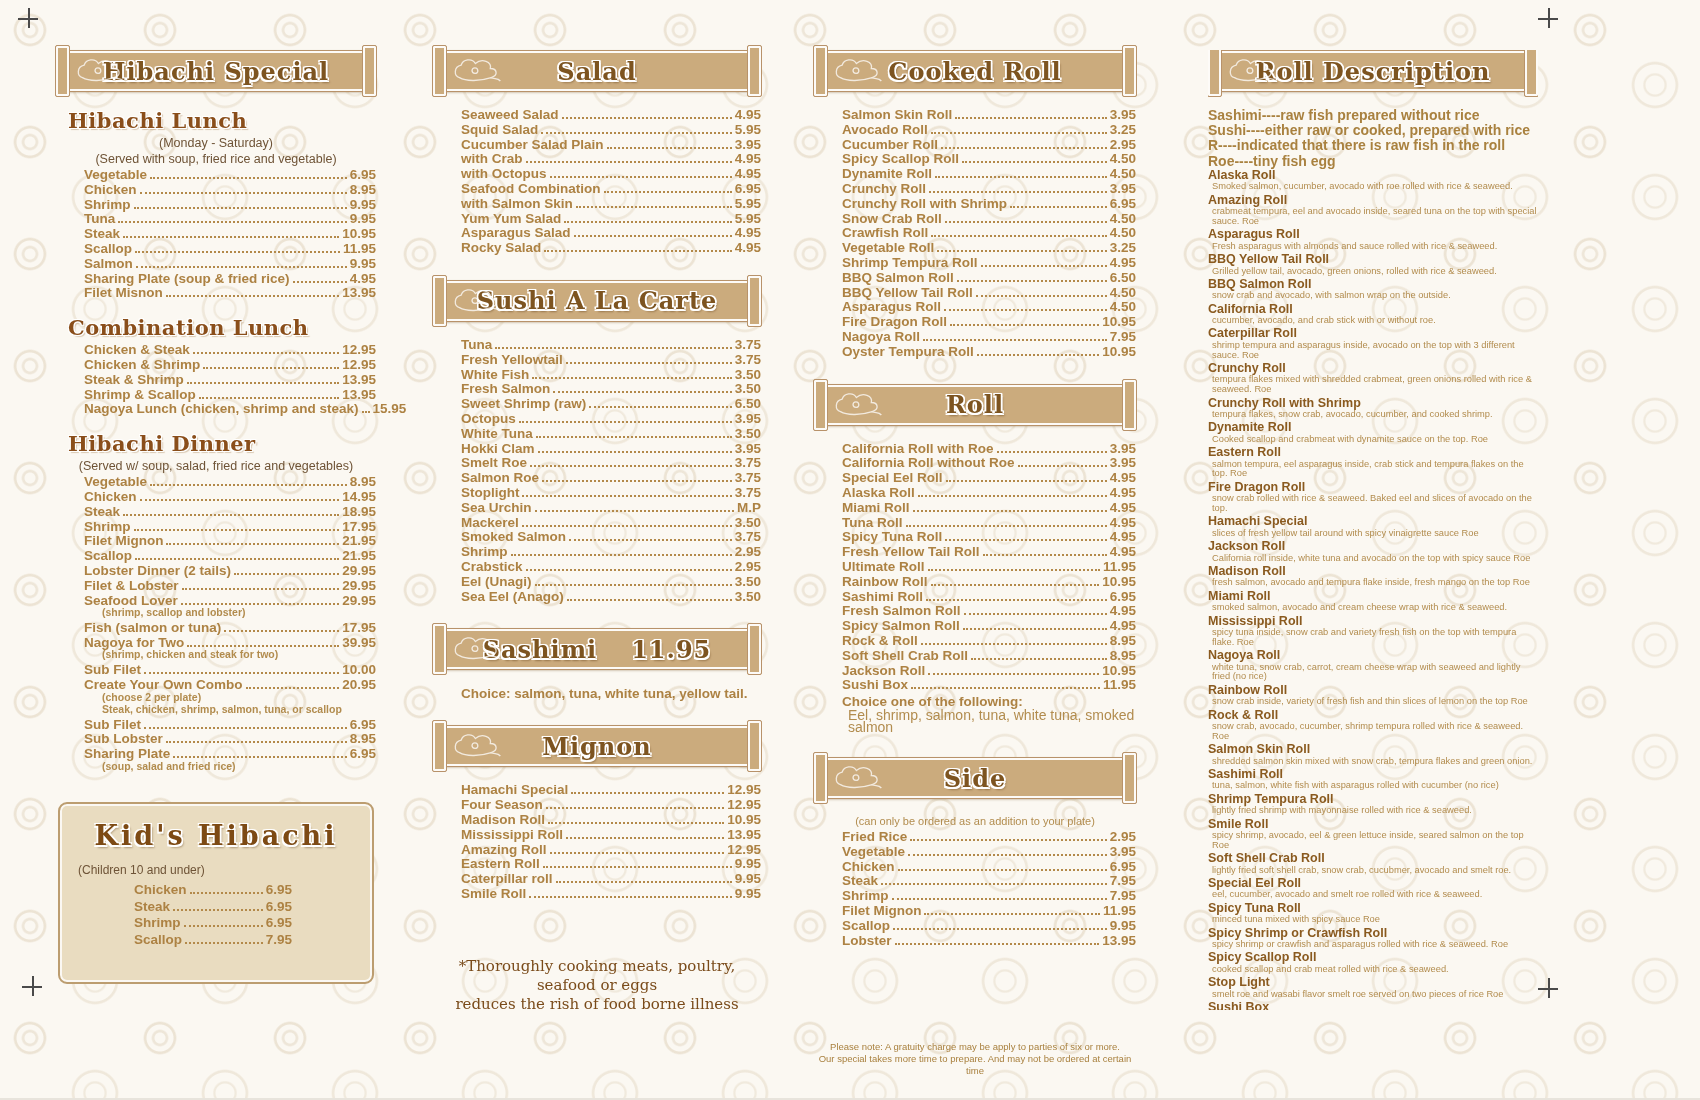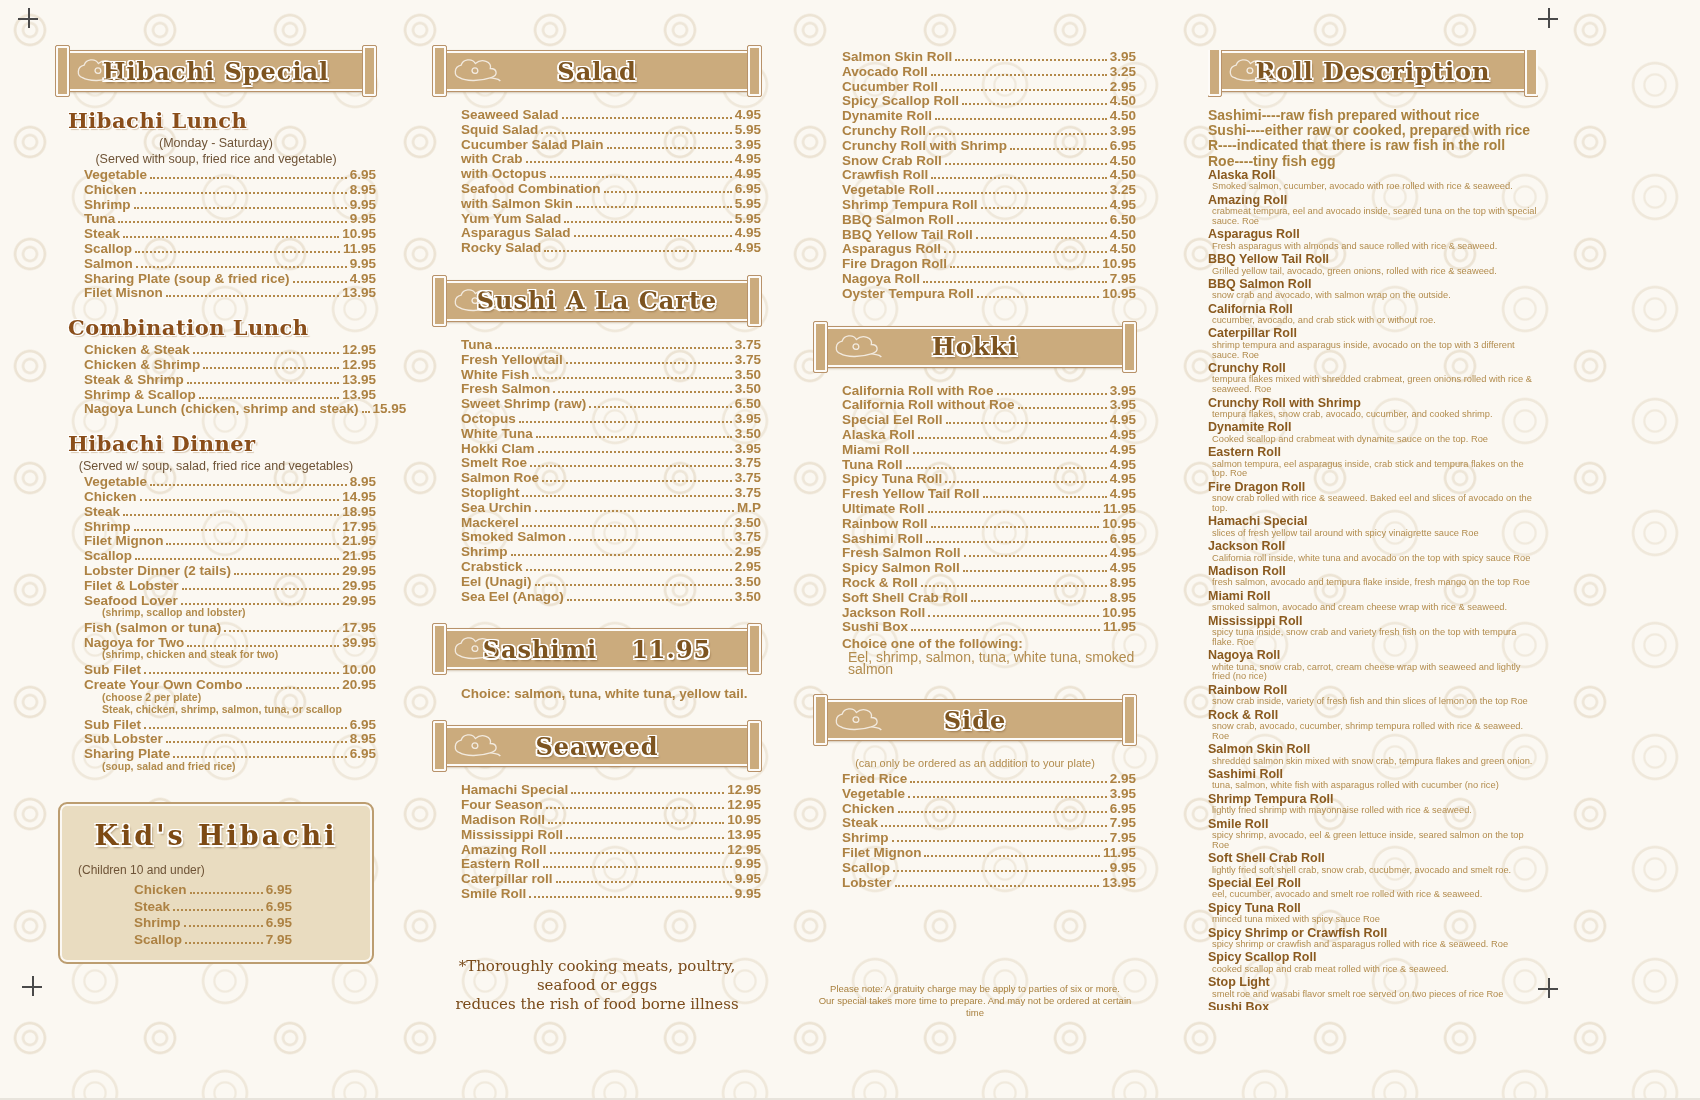--- a/index.html
+++ b/index.html
@@ -58,21 +58,21 @@
   
   .row{display:flex;align-items:baseline;font-weight:bold;font-size:13.5px;line-height:14.8px;color:#ad8243;padding-left:28px;}
   .iname{white-space:nowrap;}
   .dots{flex:1;min-width:8px;margin:0 3px 2px;border-bottom:2px dotted #b3894a;}
   .price{white-space:nowrap;}
   .sub{font-weight:bold;font-size:10.5px;line-height:11.5px;color:#b28c4e;padding-left:46px;margin:-1px 0 2px;}
 
   
   .kidsbox{
     margin:30px 2px 0;background:#e9dcc0;border:2px solid #bc9d70;border-radius:9px;
-    box-shadow:inset 0 0 0 2px rgba(255,255,255,.8);padding:16px 18px 14px;
+    box-shadow:inset 0 0 0 2px rgba(255,255,255,.8);padding:16px 18px 34px;
   }
   .kids-title{
     font-family:"DejaVu Serif","Liberation Serif",serif;font-weight:bold;font-size:27px;
     color:#7d4a14;text-align:center;letter-spacing:3px;margin-bottom:12px;
     text-shadow:-1.5px -1.5px 0 #fff,1.5px -1.5px 0 #fff,-1.5px 1.5px 0 #fff,1.5px 1.5px 0 #fff,2px 3px 2px rgba(90,55,15,.4);
   }
   .kids-note{font-size:12px;color:#6e5336;margin-bottom:5px;}
   .kids-row{padding-left:56px;padding-right:62px;line-height:16.5px;}
 
   
@@ -461,21 +461,21 @@
       </div>
       <div class="label">Choice: salmon, tuna, white tuna, yellow tail.</div>
       <div class="banner">
         <span class="cloud"><svg width="50" height="32" viewBox="0 0 60 36">
             <g fill="none" stroke="#ffffff" stroke-width="1.6" opacity="0.75">
               <path d="M9 26 C2 24 2 13 11 11 C13 4 24 2 28 9 C36 2 48 7 46 15 C54 15 56 23 47 26 C32 31 16 30 9 26 Z"></path>
               <path d="M24 18 c0 -5 7 -5 7 0 c0 4 -7 4 -7 -1"></path>
               <path d="M46 26 C52 28 55 26 58 30"></path>
             </g>
           </svg></span>
-        <span class="banner-title">Seaweed</span>
+        <span class="banner-title">Mignon</span>
       </div>
       <div class="row">
         <span class="iname">Hamachi Special</span>
         <span class="dots"></span>
         <span class="price">12.95</span>
       </div>
       <div class="row">
         <span class="iname">Four Season</span>
         <span class="dots"></span>
         <span class="price">12.95</span>
@@ -509,114 +509,124 @@
         <span class="iname">Smile Roll</span>
         <span class="dots"></span>
         <span class="price">9.95</span>
       </div>
       <div class="footnote">
         <div>*Thoroughly cooking meats, poultry, seafood or eggs</div>
         <div>reduces the rish of food borne illness</div>
       </div>
     </div>
   <div class="col" style="left:814px;width:322px;">
-      <div class="row">
-        <span class="iname">Salmon Skin Roll</span>
-        <span class="dots"></span>
-        <span class="price">3.95</span>
-      </div>
-      <div class="row">
-        <span class="iname">Avocado Roll</span>
-        <span class="dots"></span>
-        <span class="price">3.25</span>
-      </div>
-      <div class="row">
-        <span class="iname">Cucumber Roll</span>
-        <span class="dots"></span>
-        <span class="price">2.95</span>
-      </div>
-      <div class="row">
-        <span class="iname">Spicy Scallop Roll</span>
-        <span class="dots"></span>
-        <span class="price">4.50</span>
-      </div>
-      <div class="row">
-        <span class="iname">Dynamite Roll</span>
-        <span class="dots"></span>
-        <span class="price">4.50</span>
-      </div>
-      <div class="row">
-        <span class="iname">Crunchy Roll</span>
-        <span class="dots"></span>
-        <span class="price">3.95</span>
-      </div>
-      <div class="row">
-        <span class="iname">Crunchy Roll with Shrimp</span>
-        <span class="dots"></span>
-        <span class="price">6.95</span>
-      </div>
-      <div class="row">
-        <span class="iname">Snow Crab Roll</span>
-        <span class="dots"></span>
-        <span class="price">4.50</span>
-      </div>
-      <div class="row">
-        <span class="iname">Crawfish Roll</span>
-        <span class="dots"></span>
-        <span class="price">4.50</span>
-      </div>
-      <div class="row">
-        <span class="iname">Vegetable Roll</span>
-        <span class="dots"></span>
-        <span class="price">3.25</span>
-      </div>
-      <div class="row">
-        <span class="iname">Shrimp Tempura Roll</span>
-        <span class="dots"></span>
-        <span class="price">4.95</span>
-      </div>
-      <div class="row">
-        <span class="iname">BBQ Salmon Roll</span>
-        <span class="dots"></span>
-        <span class="price">6.50</span>
-      </div>
-      <div class="row">
-        <span class="iname">BBQ Yellow Tail Roll</span>
-        <span class="dots"></span>
-        <span class="price">4.50</span>
-      </div>
-      <div class="row">
-        <span class="iname">Asparagus Roll</span>
-        <span class="dots"></span>
-        <span class="price">4.50</span>
-      </div>
-      <div class="row">
-        <span class="iname">Fire Dragon Roll</span>
-        <span class="dots"></span>
-        <span class="price">10.95</span>
-      </div>
-      <div class="row">
-        <span class="iname">Nagoya Roll</span>
-        <span class="dots"></span>
-        <span class="price">7.95</span>
-      </div>
-      <div class="row">
-        <span class="iname">Oyster Tempura Roll</span>
-        <span class="dots"></span>
-        <span class="price">10.95</span>
-      </div>
       <div class="banner">
         <span class="cloud"><svg width="50" height="32" viewBox="0 0 60 36">
             <g fill="none" stroke="#ffffff" stroke-width="1.6" opacity="0.75">
               <path d="M9 26 C2 24 2 13 11 11 C13 4 24 2 28 9 C36 2 48 7 46 15 C54 15 56 23 47 26 C32 31 16 30 9 26 Z"></path>
               <path d="M24 18 c0 -5 7 -5 7 0 c0 4 -7 4 -7 -1"></path>
               <path d="M46 26 C52 28 55 26 58 30"></path>
             </g>
           </svg></span>
-        <span class="banner-title">Hokki</span>
+        <span class="banner-title">Cooked Roll</span>
+      </div>
+      <div class="row">
+        <span class="iname">Salmon Skin Roll</span>
+        <span class="dots"></span>
+        <span class="price">3.95</span>
+      </div>
+      <div class="row">
+        <span class="iname">Avocado Roll</span>
+        <span class="dots"></span>
+        <span class="price">3.25</span>
+      </div>
+      <div class="row">
+        <span class="iname">Cucumber Roll</span>
+        <span class="dots"></span>
+        <span class="price">2.95</span>
+      </div>
+      <div class="row">
+        <span class="iname">Spicy Scallop Roll</span>
+        <span class="dots"></span>
+        <span class="price">4.50</span>
+      </div>
+      <div class="row">
+        <span class="iname">Dynamite Roll</span>
+        <span class="dots"></span>
+        <span class="price">4.50</span>
+      </div>
+      <div class="row">
+        <span class="iname">Crunchy Roll</span>
+        <span class="dots"></span>
+        <span class="price">3.95</span>
+      </div>
+      <div class="row">
+        <span class="iname">Crunchy Roll with Shrimp</span>
+        <span class="dots"></span>
+        <span class="price">6.95</span>
+      </div>
+      <div class="row">
+        <span class="iname">Snow Crab Roll</span>
+        <span class="dots"></span>
+        <span class="price">4.50</span>
+      </div>
+      <div class="row">
+        <span class="iname">Crawfish Roll</span>
+        <span class="dots"></span>
+        <span class="price">4.50</span>
+      </div>
+      <div class="row">
+        <span class="iname">Vegetable Roll</span>
+        <span class="dots"></span>
+        <span class="price">3.25</span>
+      </div>
+      <div class="row">
+        <span class="iname">Shrimp Tempura Roll</span>
+        <span class="dots"></span>
+        <span class="price">4.95</span>
+      </div>
+      <div class="row">
+        <span class="iname">BBQ Salmon Roll</span>
+        <span class="dots"></span>
+        <span class="price">6.50</span>
+      </div>
+      <div class="row">
+        <span class="iname">BBQ Yellow Tail Roll</span>
+        <span class="dots"></span>
+        <span class="price">4.50</span>
+      </div>
+      <div class="row">
+        <span class="iname">Asparagus Roll</span>
+        <span class="dots"></span>
+        <span class="price">4.50</span>
+      </div>
+      <div class="row">
+        <span class="iname">Fire Dragon Roll</span>
+        <span class="dots"></span>
+        <span class="price">10.95</span>
+      </div>
+      <div class="row">
+        <span class="iname">Nagoya Roll</span>
+        <span class="dots"></span>
+        <span class="price">7.95</span>
+      </div>
+      <div class="row">
+        <span class="iname">Oyster Tempura Roll</span>
+        <span class="dots"></span>
+        <span class="price">10.95</span>
+      </div>
+      <div class="banner">
+        <span class="cloud"><svg width="50" height="32" viewBox="0 0 60 36">
+            <g fill="none" stroke="#ffffff" stroke-width="1.6" opacity="0.75">
+              <path d="M9 26 C2 24 2 13 11 11 C13 4 24 2 28 9 C36 2 48 7 46 15 C54 15 56 23 47 26 C32 31 16 30 9 26 Z"></path>
+              <path d="M24 18 c0 -5 7 -5 7 0 c0 4 -7 4 -7 -1"></path>
+              <path d="M46 26 C52 28 55 26 58 30"></path>
+            </g>
+          </svg></span>
+        <span class="banner-title">Roll</span>
       </div>
       <div class="row">
         <span class="iname">California Roll with Roe</span>
         <span class="dots"></span>
         <span class="price">3.95</span>
       </div>
       <div class="row">
         <span class="iname">California Roll without Roe</span>
         <span class="dots"></span>
         <span class="price">3.95</span>

